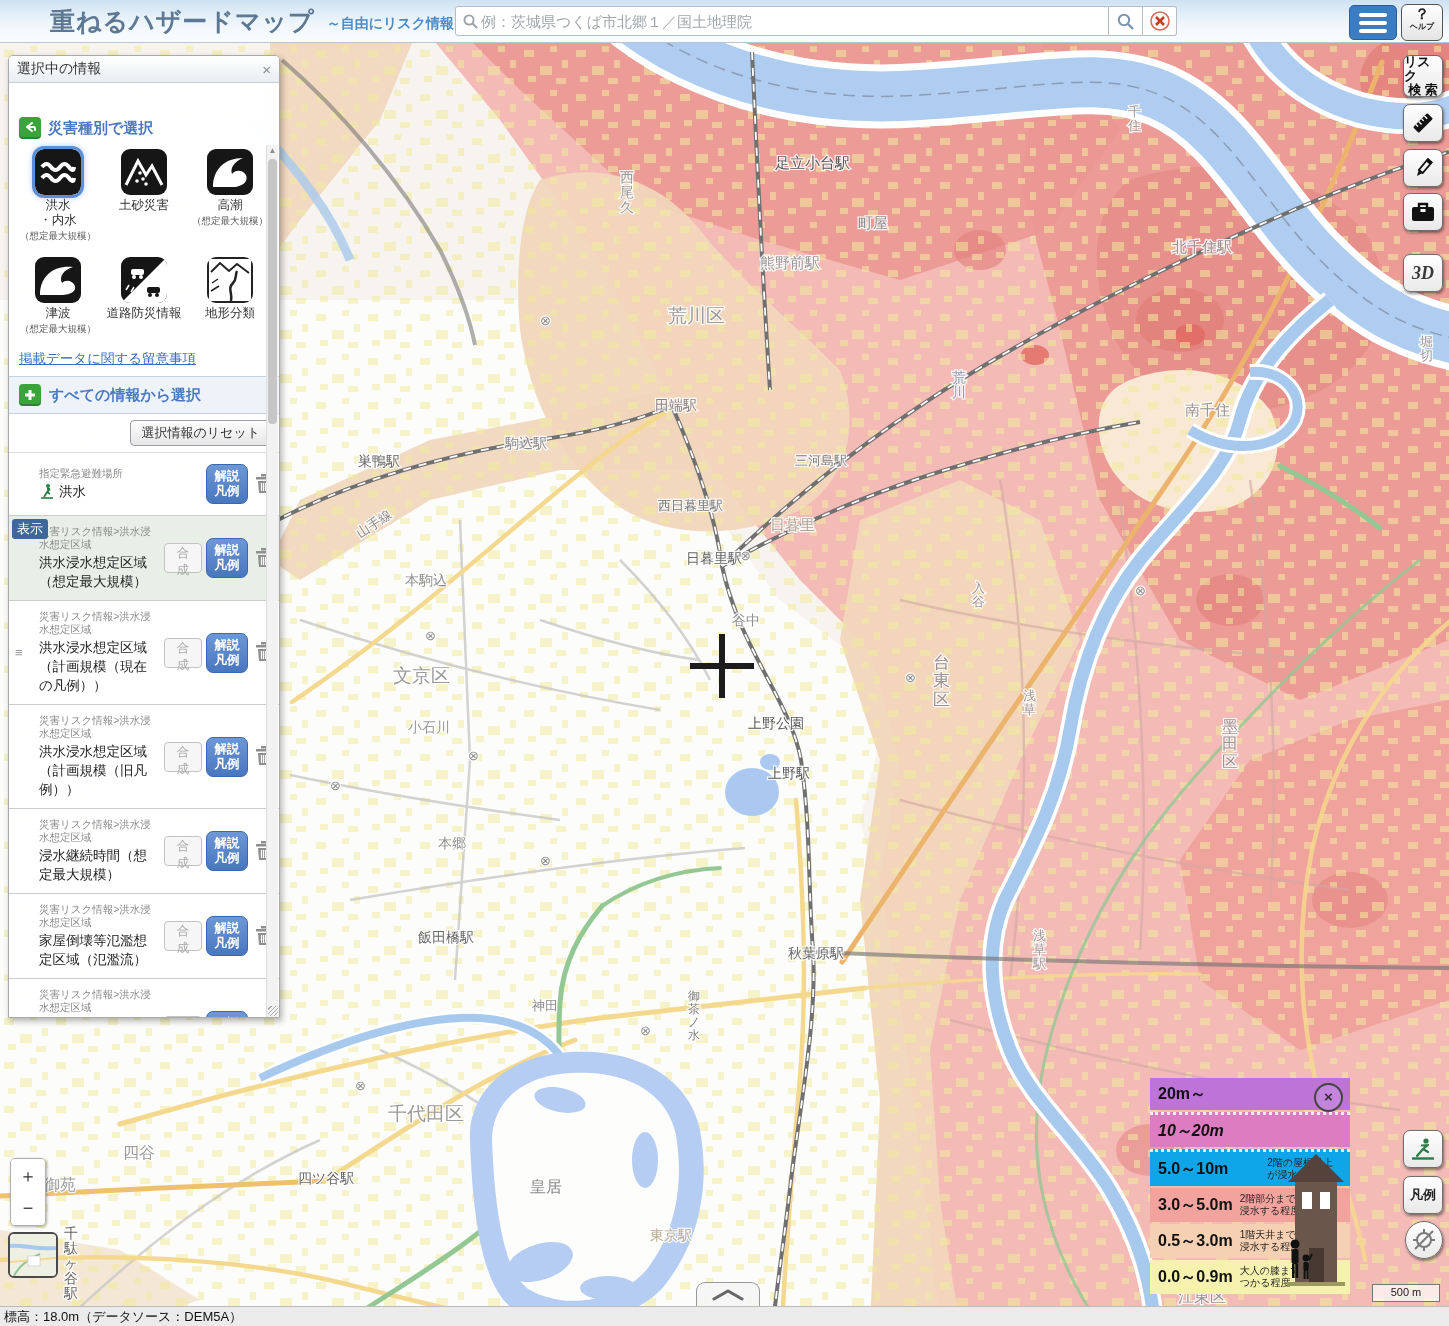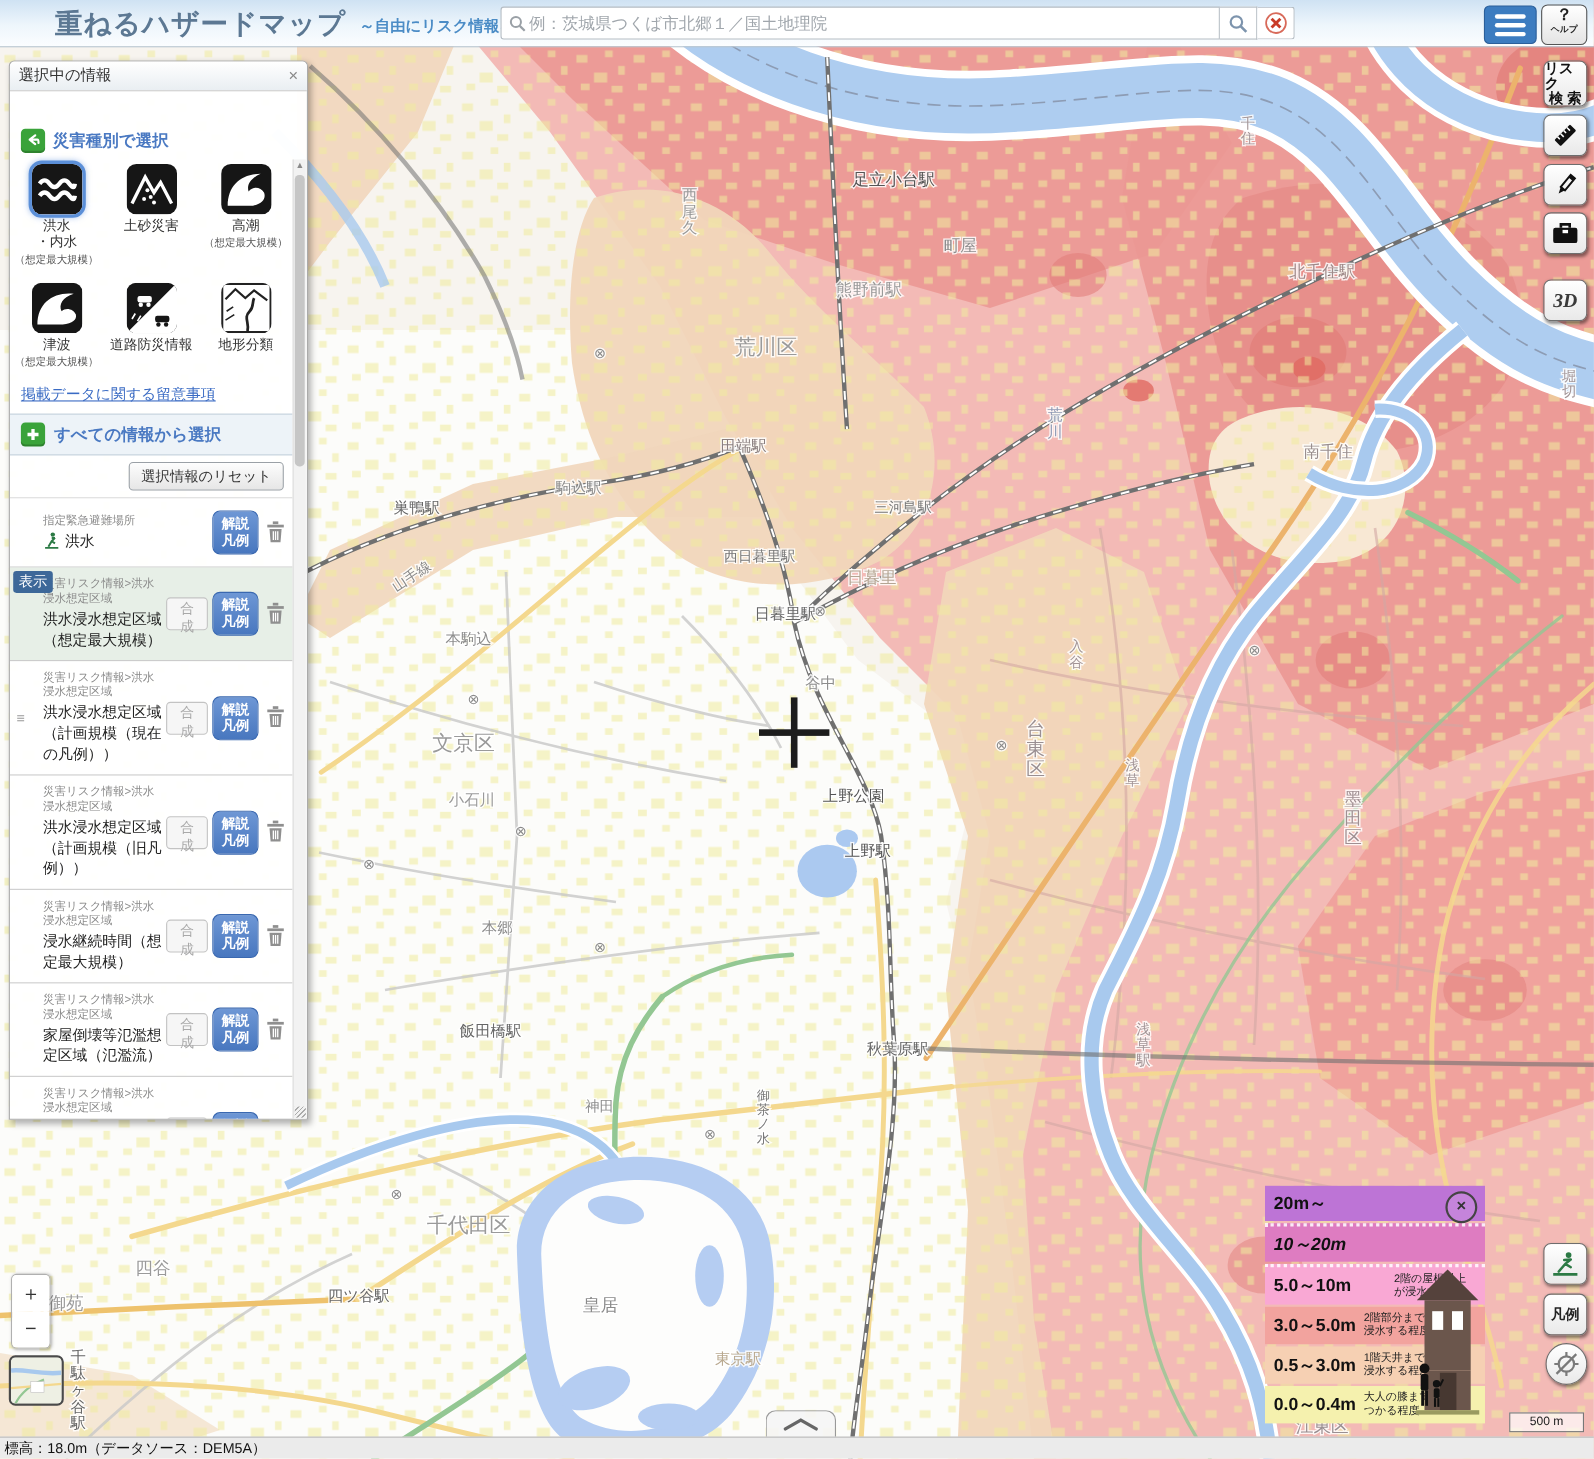--- a/index.html
+++ b/index.html
@@ -37,21 +37,21 @@
     paint-order:stroke;stroke:rgba(255,255,255,.85);stroke-width:2.5px;}
 
   
   #panel{position:absolute;left:8px;top:55px;width:270px;height:961px;z-index:30;
     background:rgba(255,255,255,.97);border:1px solid #aaa;border-radius:5px 5px 0 0;
     box-shadow:2px 3px 6px rgba(0,0,0,.3);overflow:hidden;}
   #panel-header{height:26px;background:linear-gradient(#ffffff,#e9eef2);border-bottom:1px solid #ccc;
     display:flex;align-items:center;}
   #panel-title{font-size:14px;color:#333;margin-left:8px;}
   #panel-close{margin-left:auto;margin-right:8px;color:#888;font-size:15px;cursor:pointer;}
-  #panel-body{position:relative;height:935px;padding-right:13px;margin-top:34px;}
+  #panel-body{position:relative;height:935px;margin-top:34px;}
   .sec-row{display:flex;align-items:center;gap:7px;margin:9px 6px 4px 10px;}
   .green-sq{width:22px;height:22px;border-radius:4px;background:#3aa33a;display:flex;
     align-items:center;justify-content:center;flex:0 0 22px;cursor:pointer;box-shadow:inset 0 -2px rgba(0,0,0,.2);}
   .sec-label{font-size:15px;font-weight:bold;color:#4a79c2;cursor:pointer;}
   #dt-grid{display:grid;grid-template-columns:repeat(3,84px);justify-content:center;
     column-gap:2px;row-gap:14px;margin-top:10px;}
   .dt{text-align:center;cursor:pointer;}
   .dt-icon{width:46px;height:46px;margin:0 auto;border-radius:9px;overflow:hidden;}
   .dt.selected .dt-icon{box-shadow:0 0 0 3px #5b8fd8,0 0 6px 2px rgba(90,140,220,.6);}
   .dt-label{font-size:12.5px;color:#333;margin-top:3px;line-height:15px;white-space:pre-line;}
@@ -677,37 +677,37 @@
   </svg>
 </div>
 
 <div id="legend">
   <div class="lrow" style="background: rgb(189, 116, 214);">
     <span class="range">20m～</span>
   </div>
   <div class="lrow wavy" style="background: rgb(222, 124, 193); font-style: italic;">
     <span class="range">10～20m</span>
   </div>
-  <div class="lrow wavy" style="background: #f9a8d4; gap: 32px;">
+  <div class="lrow wavy" style="background: #0ea5e9; gap: 32px;">
     <span class="range">5.0～10m</span>
     <span class="note" style="white-space:pre-line">2階の屋根以上
 が浸水する</span>
   </div>
   <div class="lrow" style="background: rgb(242, 163, 158);">
     <span class="range">3.0～5.0m</span>
     <span class="note" style="white-space:pre-line">2階部分まで
 浸水する程度</span>
   </div>
   <div class="lrow" style="background: rgb(246, 208, 179);">
     <span class="range">0.5～3.0m</span>
     <span class="note" style="white-space:pre-line">1階天井まで
 浸水する程度</span>
   </div>
   <div class="lrow" style="background: rgb(245, 241, 174);">
-    <span class="range">0.0～0.4m</span>
+    <span class="range">0.0～0.9m</span>
     <span class="note" style="white-space:pre-line">大人の膝まで
 つかる程度</span>
   </div>
   <div id="legend-close">×</div>
   <svg id="legend-house" width="58" height="148" viewBox="0 0 58 148">
     <polygon points="1,34 29,6 57,34" fill="#55423c"></polygon>
     <rect x="8" y="34" width="42" height="64" fill="#6b564c"></rect>
     <rect x="15" y="44" width="10" height="17" fill="#fff"></rect>
     <rect x="33" y="44" width="10" height="17" fill="#fff"></rect>
     <rect x="8" y="98" width="42" height="36" fill="#6b564c"></rect>

